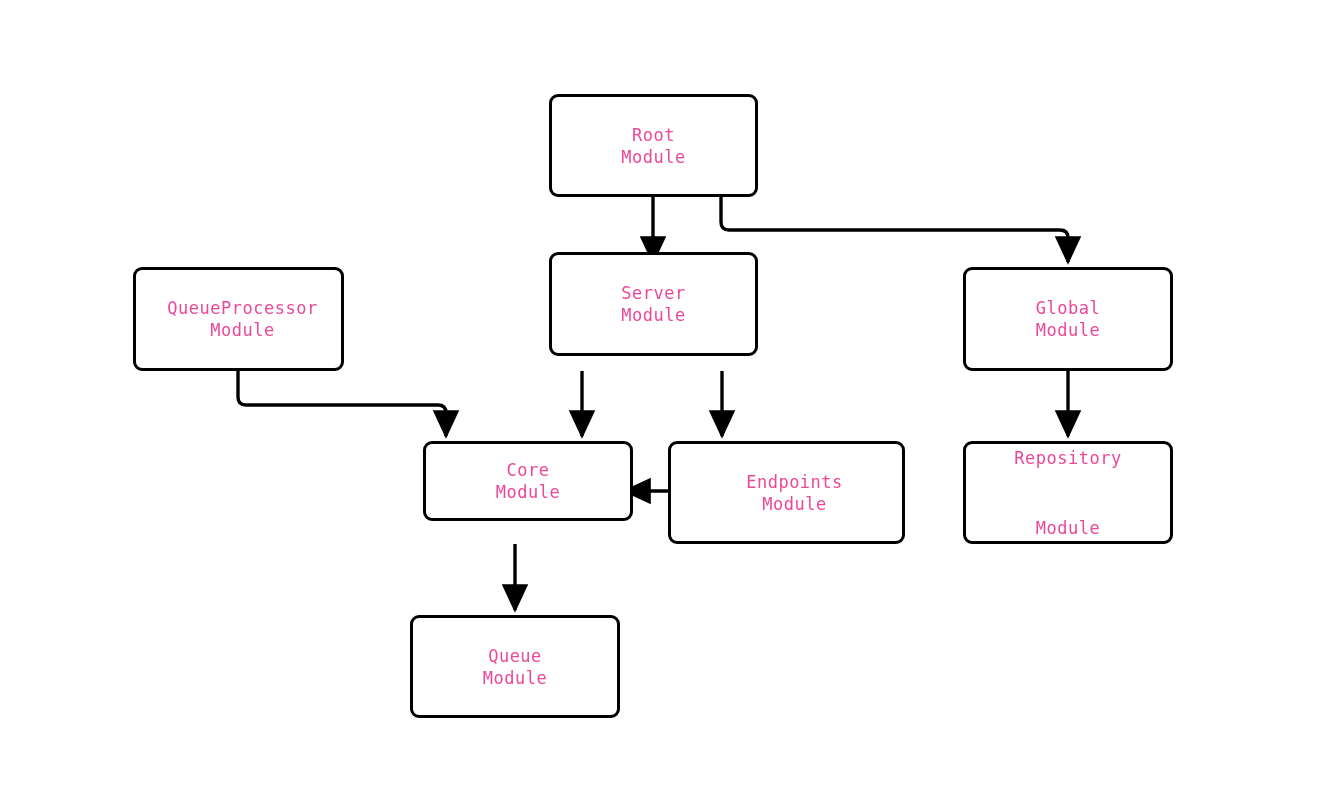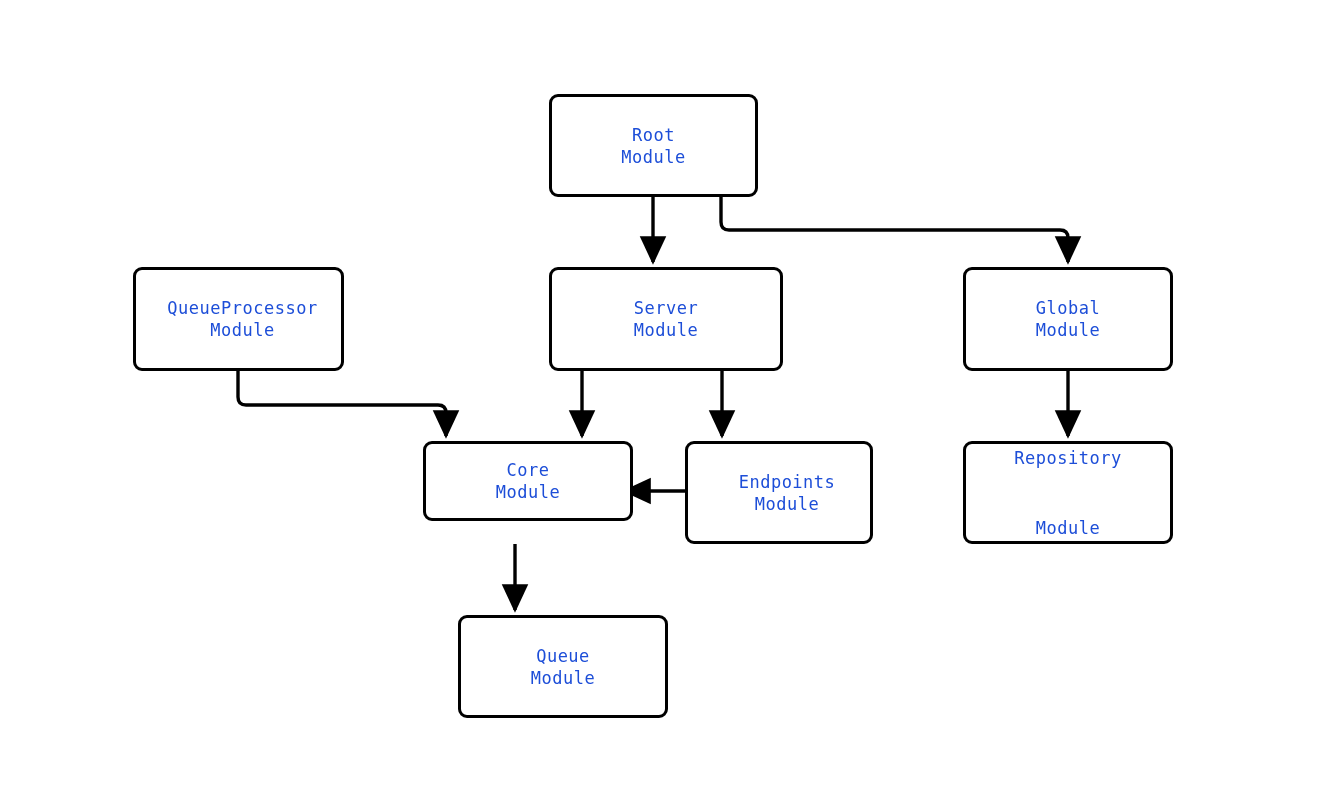--- a/index.html
+++ b/index.html
@@ -32,21 +32,21 @@
     display: flex;
     flex-direction: column;
     align-items: center;
     justify-content: center;
     z-index: 2;
   }
   .node-line {
     font-family: "DejaVu Sans Mono", "Liberation Mono", monospace;
     font-size: 17px;
     line-height: 22px;
-    color: #1d4ed8;
+    color: #ec4899;
     letter-spacing: 0.5px;
     white-space: nowrap;
     text-align: center;
   }
 </style>
 </head>
 <body>
 
 <div id="canvas">
 
@@ -80,43 +80,43 @@
   <div class="node" style="left:549px; top:94px; width:209px; height:103px;">
     <div class="node-line">Root</div>
     <div class="node-line">Module</div>
   </div>
 
   <div class="node" style="left:133px; top:267px; width:211px; height:104px;padding-left:8px;">
     <div class="node-line">QueueProcessor</div>
     <div class="node-line">Module</div>
   </div>
 
-  <div class="node" style="left:549px; top:267px; width:234px; height:104px;">
+  <div class="node" style="left:549px; top:252px; width:209px; height:104px;">
     <div class="node-line">Server</div>
     <div class="node-line">Module</div>
   </div>
 
   <div class="node" style="left:963px; top:267px; width:210px; height:104px;">
     <div class="node-line">Global</div>
     <div class="node-line">Module</div>
   </div>
 
   <div class="node" style="left:423px; top:441px; width:210px; height:80px;">
     <div class="node-line">Core</div>
     <div class="node-line">Module</div>
   </div>
 
-  <div class="node" style="left:685px; top:441px; width:188px; height:103px;padding-left:16px;">
+  <div class="node" style="left:668px; top:441px; width:237px; height:103px;padding-left:16px;">
     <div class="node-line">Endpoints</div>
     <div class="node-line">Module</div>
   </div>
 
   <div class="node" style="left:963px; top:441px; width:210px; height:103px;gap:48px;">
     <div class="node-line">Repository</div>
     <div class="node-line">Module</div>
   </div>
 
-  <div class="node" style="left:410px; top:615px; width:210px; height:103px;margin-left:48px;">
+  <div class="node" style="left:410px; top:615px; width:210px; height:103px;">
     <div class="node-line">Queue</div>
     <div class="node-line">Module</div>
   </div>
 
 </div>
 
 </body></html>

